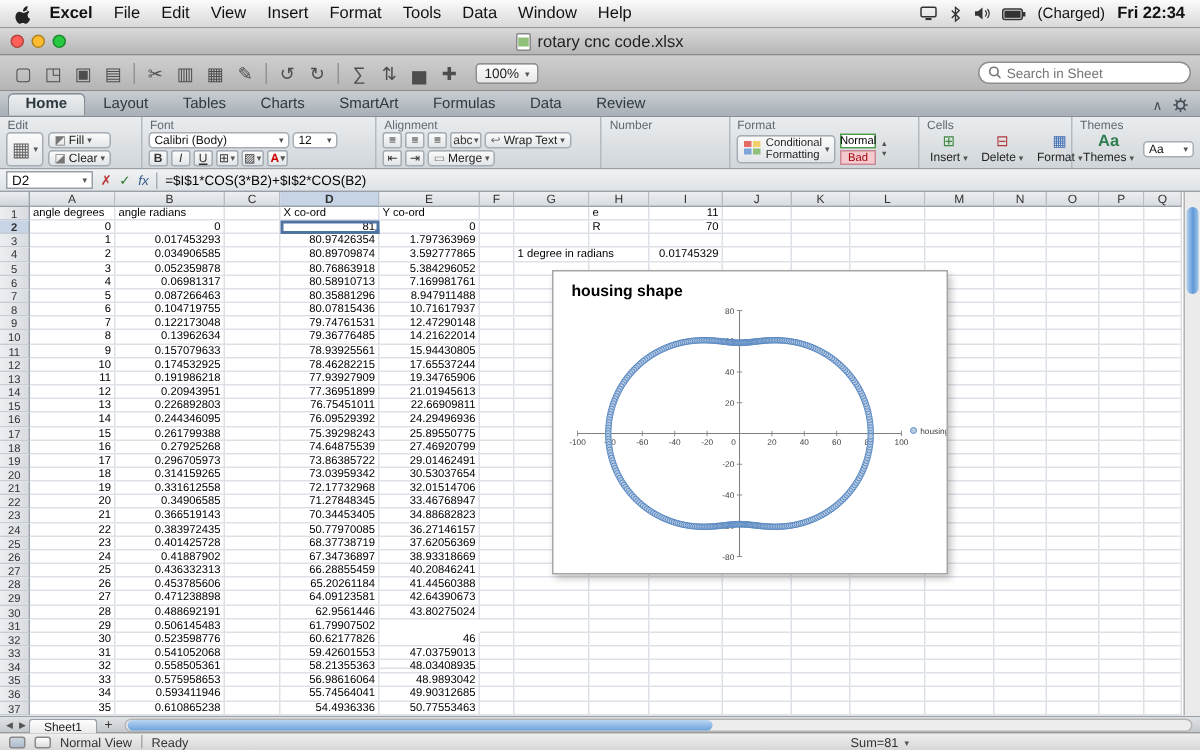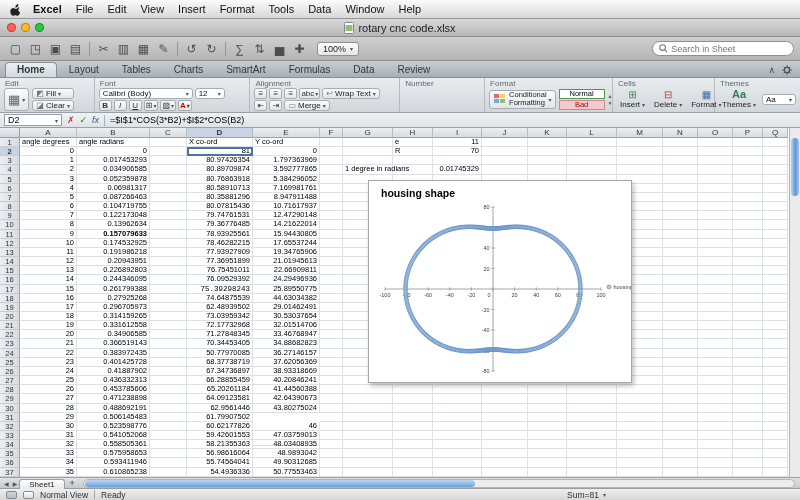--- a/index.html
+++ b/index.html
@@ -48,21 +48,21 @@
   .bicon{font-size:13px;color:#666}
   .smallbtn{display:flex;align-items:center;gap:2px;font-size:8px;background:linear-gradient(#fbfbfb,#e2e5e8);border:1px solid #a6adb4;border-radius:3px;padding:0 3px;height:11px;color:#222;white-space:nowrap}
   .sicon{font-size:8px;color:#777}
   .combo{background:#fff;border:1px solid #a6adb4;border-radius:3px;font-size:8px;height:11px;display:flex;align-items:center;padding:0 3px;gap:2px;justify-content:space-between;color:#111;white-space:nowrap}
   .car{font-size:6px;color:#555}
   .ibtn{min-width:13px;height:11px;border:1px solid #a6adb4;background:linear-gradient(#fbfbfb,#e2e5e8);border-radius:2px;font-size:8px;display:flex;align-items:center;justify-content:center;color:#333;padding:0 1px;gap:1px}
   .ibtn.bold{font-weight:bold}.ibtn.italic{font-style:italic}.ibtn.underline{text-decoration:underline}
   .fcolor{color:#c00;font-weight:bold}
   .cf{height:19px}
   .cftext{font-size:7.5px;line-height:8px;color:#222;text-align:left}
-  .chip{width:46px;height:10px;font-size:7.5px;display:flex;align-items:center;justify-content:center;background:#fff}
+  .chip{width:24px;height:10px;font-size:7.5px;display:flex;align-items:center;justify-content:center;background:#fff}
   .chip.normal{border:1px solid #4d9a4d;color:#000}
   .chip.bad{border:1px solid #c98a96;background:#f6c9cf;color:#9c0006}
   .stylescroll{display:flex;flex-direction:column;font-size:5px;color:#555;gap:1px;justify-content:center}
   .cellbtn{display:flex;flex-direction:column;align-items:center;font-size:8px;color:#222;padding:0 3px;gap:0}
   .cicon{font-size:10px;line-height:11px}
   .cicon.add{color:#3f8a3f}.cicon.del{color:#b23a3a}.cicon.fmt{color:#3a6ab2}
   .lblrow{display:flex;align-items:center;gap:2px}
   .themesicon{font-size:11px;font-weight:bold;color:#2e7d4f;line-height:11px}
 
   
@@ -123,20 +123,40 @@
       <span class="mitem">File</span>
       <span class="mitem">Edit</span>
       <span class="mitem">View</span>
       <span class="mitem">Insert</span>
       <span class="mitem">Format</span>
       <span class="mitem">Tools</span>
       <span class="mitem">Data</span>
       <span class="mitem">Window</span>
       <span class="mitem">Help</span>
     </span>
+  <span class="mright">
+    <svg width="12" height="10">
+        <rect x="1" y="0.8" width="10" height="6.4" rx="1" fill="none" stroke="#333"></rect>
+        <rect x="4" y="8" width="4" height="1.4" fill="#333"></rect>
+      </svg>
+    <svg width="8" height="11">
+        <path d="M1.5 3 L6.5 8 L4 10 L4 1 L6.5 3 L1.5 8" stroke="#333" fill="none" stroke-width="0.9"></path>
+      </svg>
+    <svg width="11" height="10">
+        <path d="M1 3.5h2l3-2.5v8l-3-2.5H1z" fill="#333"></path>
+        <path d="M7.8 3a3 3 0 010 4M9.3 2a4.5 4.5 0 010 6" stroke="#333" fill="none" stroke-width="0.8"></path>
+      </svg>
+    <svg width="16" height="9">
+        <rect x="0.5" y="1" width="13" height="7" rx="1.5" fill="none" stroke="#333"></rect>
+        <rect x="14" y="3" width="1.6" height="3" fill="#333"></rect>
+        <rect x="1.6" y="2.1" width="10.8" height="4.8" fill="#333"></rect>
+      </svg>
+    <span class="txt">(Charged)</span>
+    <span class="clock">Fri 22:34</span>
+  </span>
 </div>
 
 <div class="titlebar">
   <span class="tl r"></span>
   <span class="tl y"></span>
   <span class="tl g"></span>
   <span class="titlewrap">
     <svg width="10" height="12">
         <rect x="0.5" y="0.5" width="9" height="11" rx="1" fill="#fff" stroke="#888"></rect>
         <rect x="1.5" y="3" width="7" height="6" fill="#8fbf79"></rect>
@@ -589,21 +609,21 @@
         <div class="gcell" style="width: 50px;"></div>
         <div class="gcell" style="width: 46px;"></div>
         <div class="gcell" style="width: 35px;"></div>
         <div class="gcell" style="width: 35px;"></div>
         <div class="gcell" style="width: 30px;"></div>
         <div class="gcell" style="width: 25px;"></div>
       </div>
       <div class="grow">
         <div class="rhead">11</div>
         <div class="gcell num" style="width: 57px;">9</div>
-        <div class="gcell num" style="width: 73px; font-weight: bold;">0.157079633</div>
+        <div class="gcell num" style="width: 73px;">0.157079633</div>
         <div class="gcell" style="width: 37px;"></div>
         <div class="gcell num" style="width: 66px;">78.93925561</div>
         <div class="gcell num" style="width: 67px;">15.94430805</div>
         <div class="gcell" style="width: 23px;"></div>
         <div class="gcell" style="width: 50px;"></div>
         <div class="gcell" style="width: 40px;"></div>
         <div class="gcell" style="width: 49px;"></div>
         <div class="gcell" style="width: 46px;"></div>
         <div class="gcell" style="width: 39px;"></div>
         <div class="gcell" style="width: 50px;"></div>
@@ -711,61 +731,61 @@
         <div class="gcell" style="width: 35px;"></div>
         <div class="gcell" style="width: 35px;"></div>
         <div class="gcell" style="width: 30px;"></div>
         <div class="gcell" style="width: 25px;"></div>
       </div>
       <div class="grow">
         <div class="rhead">17</div>
         <div class="gcell num" style="width: 57px;">15</div>
         <div class="gcell num" style="width: 73px;">0.261799388</div>
         <div class="gcell" style="width: 37px;"></div>
-        <div class="gcell num" style="width: 66px; font-family: Liberation Mono, monospace;">75.39298243</div>
+        <div class="gcell num" style="width: 66px;">75.39298243</div>
         <div class="gcell num" style="width: 67px;">25.89550775</div>
         <div class="gcell" style="width: 23px;"></div>
         <div class="gcell" style="width: 50px;"></div>
         <div class="gcell" style="width: 40px;"></div>
         <div class="gcell" style="width: 49px;"></div>
         <div class="gcell" style="width: 46px;"></div>
         <div class="gcell" style="width: 39px;"></div>
         <div class="gcell" style="width: 50px;"></div>
         <div class="gcell" style="width: 46px;"></div>
         <div class="gcell" style="width: 35px;"></div>
         <div class="gcell" style="width: 35px;"></div>
         <div class="gcell" style="width: 30px;"></div>
         <div class="gcell" style="width: 25px;"></div>
       </div>
       <div class="grow">
         <div class="rhead">18</div>
         <div class="gcell num" style="width: 57px;">16</div>
         <div class="gcell num" style="width: 73px;">0.27925268</div>
         <div class="gcell" style="width: 37px;"></div>
         <div class="gcell num" style="width: 66px;">74.64875539</div>
-        <div class="gcell num" style="width: 67px;">44.63034382</div>
+        <div class="gcell num" style="width: 67px;">27.46920799</div>
         <div class="gcell" style="width: 23px;"></div>
         <div class="gcell" style="width: 50px;"></div>
         <div class="gcell" style="width: 40px;"></div>
         <div class="gcell" style="width: 49px;"></div>
         <div class="gcell" style="width: 46px;"></div>
         <div class="gcell" style="width: 39px;"></div>
         <div class="gcell" style="width: 50px;"></div>
         <div class="gcell" style="width: 46px;"></div>
         <div class="gcell" style="width: 35px;"></div>
         <div class="gcell" style="width: 35px;"></div>
         <div class="gcell" style="width: 30px;"></div>
         <div class="gcell" style="width: 25px;"></div>
       </div>
       <div class="grow">
         <div class="rhead">19</div>
         <div class="gcell num" style="width: 57px;">17</div>
         <div class="gcell num" style="width: 73px;">0.296705973</div>
         <div class="gcell" style="width: 37px;"></div>
-        <div class="gcell num" style="width: 66px;">62.48939502</div>
+        <div class="gcell num" style="width: 66px;">73.86385722</div>
         <div class="gcell num" style="width: 67px;">29.01462491</div>
         <div class="gcell" style="width: 23px;"></div>
         <div class="gcell" style="width: 50px;"></div>
         <div class="gcell" style="width: 40px;"></div>
         <div class="gcell" style="width: 49px;"></div>
         <div class="gcell" style="width: 46px;"></div>
         <div class="gcell" style="width: 39px;"></div>
         <div class="gcell" style="width: 50px;"></div>
         <div class="gcell" style="width: 46px;"></div>
         <div class="gcell" style="width: 35px;"></div>

